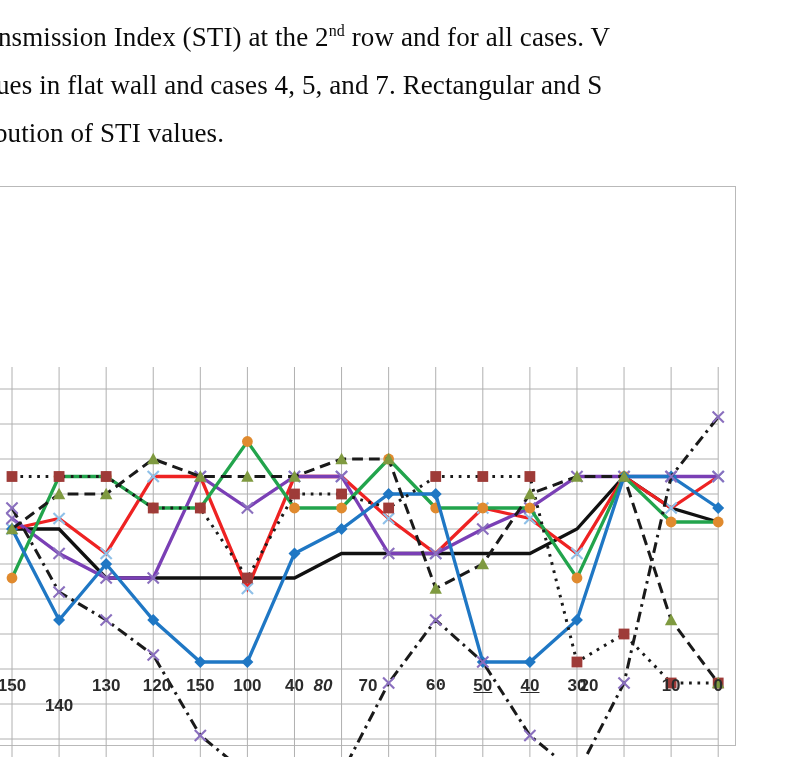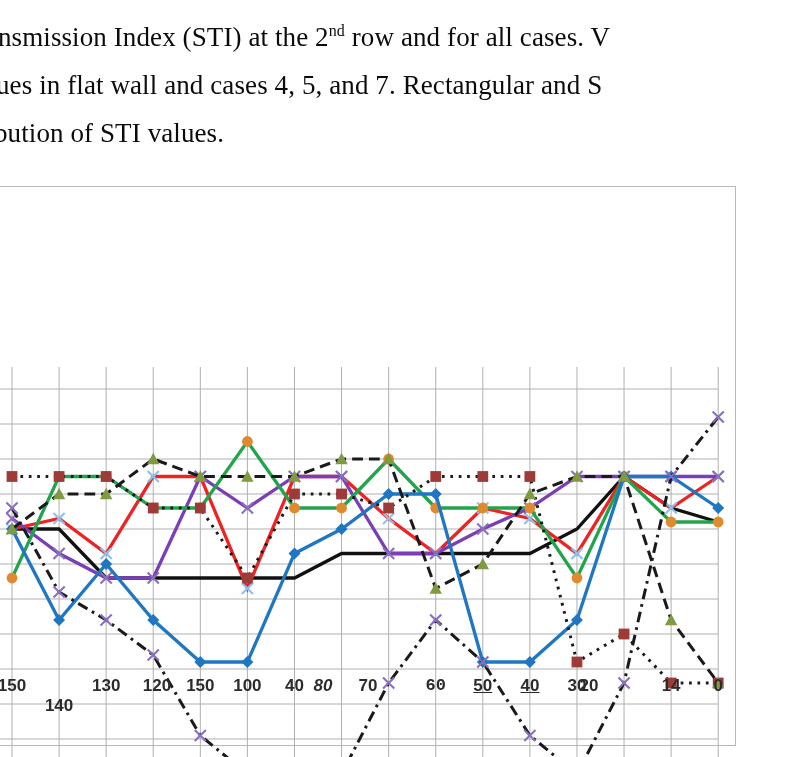--- a/index.html
+++ b/index.html
@@ -387,17 +387,17 @@
       <div class="xtick" style="left: 200.32px;">150</div>
       <div class="xtick" style="left: 247.4px;">100</div>
       <div class="xtick" style="left: 294.48px;">40</div>
       <div class="xtick" style="left: 323px; font-style: italic;">80</div>
       <div class="xtick" style="left: 368px;">70</div>
       <div class="xtick" style="left: 435.72px; font-family: Liberation Mono, monospace;">60</div>
       <div class="xtick" style="left: 482.8px; text-decoration: underline;">50</div>
       <div class="xtick" style="left: 530px; text-decoration: underline;">40</div>
       <div class="xtick" style="left: 576.96px;">30</div>
       <div class="xtick" style="left: 589px;">20</div>
-      <div class="xtick" style="left: 671.12px;">14</div>
+      <div class="xtick" style="left: 671.12px;">10</div>
       <div class="xtick" style="left: 718.2px;">0</div>
     </div>
 
 </div>
 
 </body></html>

